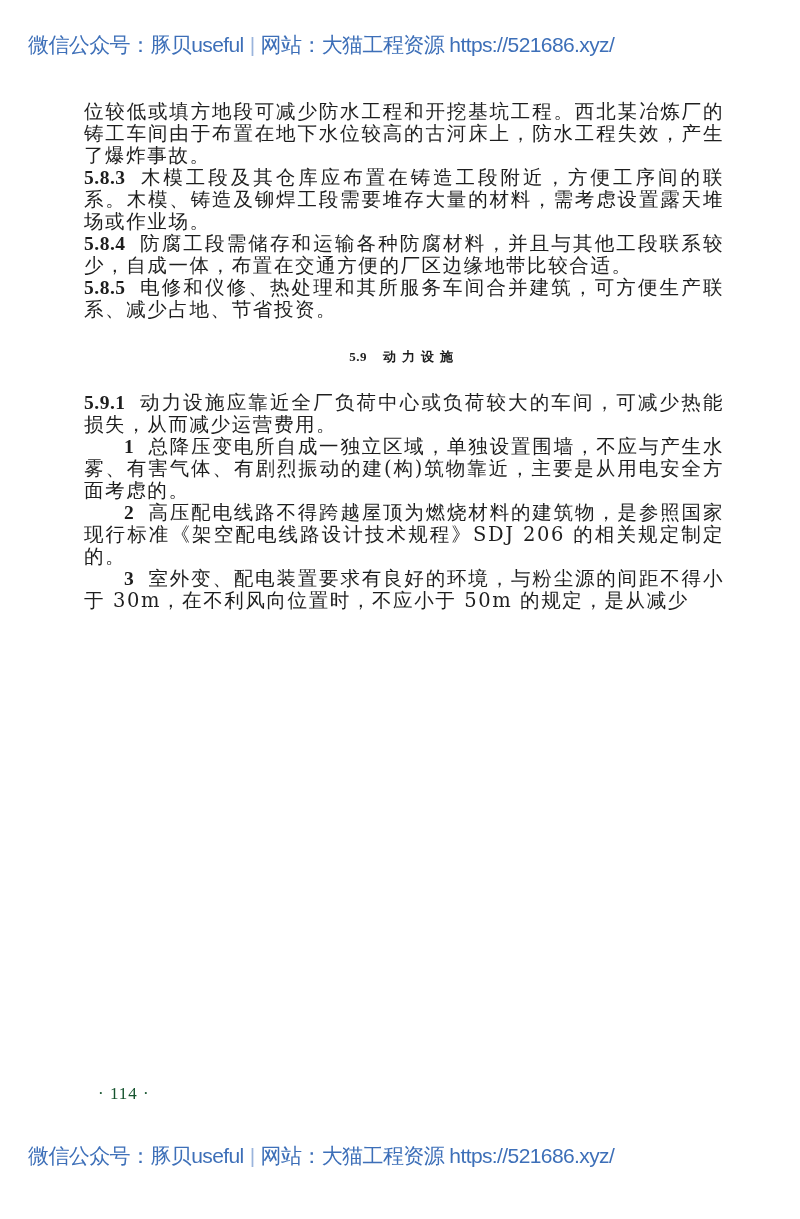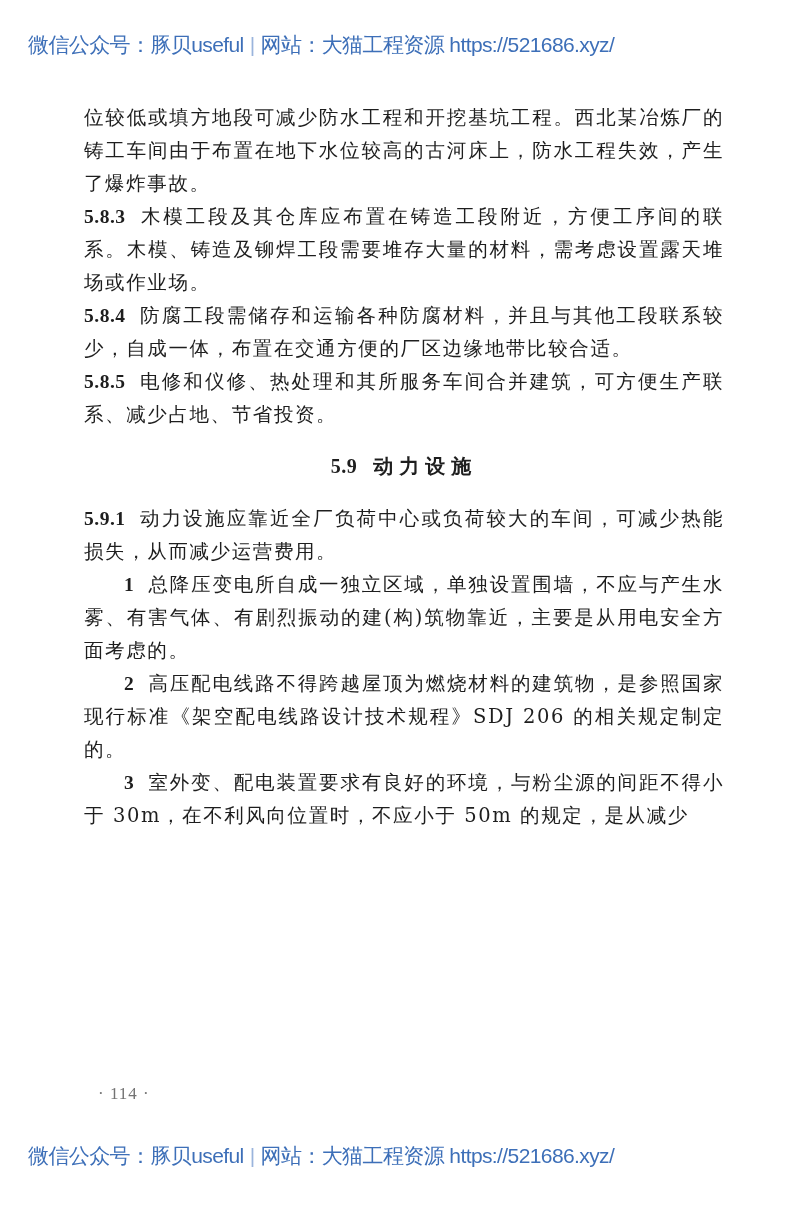--- a/index.html
+++ b/index.html
@@ -30,54 +30,54 @@
     .watermark-bottom { top: 1142px; }
 
     .page {
       position: absolute;
       left: 84px;
       top: 101px;
       width: 640px;
     }
     .para {
       font-size: 19.5px;
-      line-height: 33px;
+      line-height: 22px;
       letter-spacing: 1.6px;
       text-align: justify;
       margin: 0;
     }
     .para .num {
       font-family: Liberation Serif, serif;
       font-weight: bold;
       letter-spacing: 0.5px;
       margin-right: 14px;
     }
     .para.indent .num {
       margin-left: 40px;
     }
     .section-title {
       text-align: center;
-      font-size: 20px;
+      font-size: 13px;
       font-weight: bold;
       line-height: 35px;
       margin: 18px 0 18px 0;
       letter-spacing: 6px;
     }
     .section-title .sec-num {
       font-family: "Liberation Serif", "DejaVu Serif", serif;
       letter-spacing: 0.5px;
       margin-right: 16px;
     }
     .page-number {
       position: absolute;
       left: 98px;
       top: 1084px;
       font-family: "Liberation Serif", "DejaVu Serif", serif;
       font-size: 17px;
-      color: #737373;
+      color: #14532d;
       letter-spacing: 1px;
     }
   </style>
 </head>
 <body>
 
 <div class="watermark watermark-top">
   <span>微信公众号：豚贝useful</span><span class="sep">|</span><span>网站：大猫工程资源 https://521686.xyz/</span>
 </div>
 

